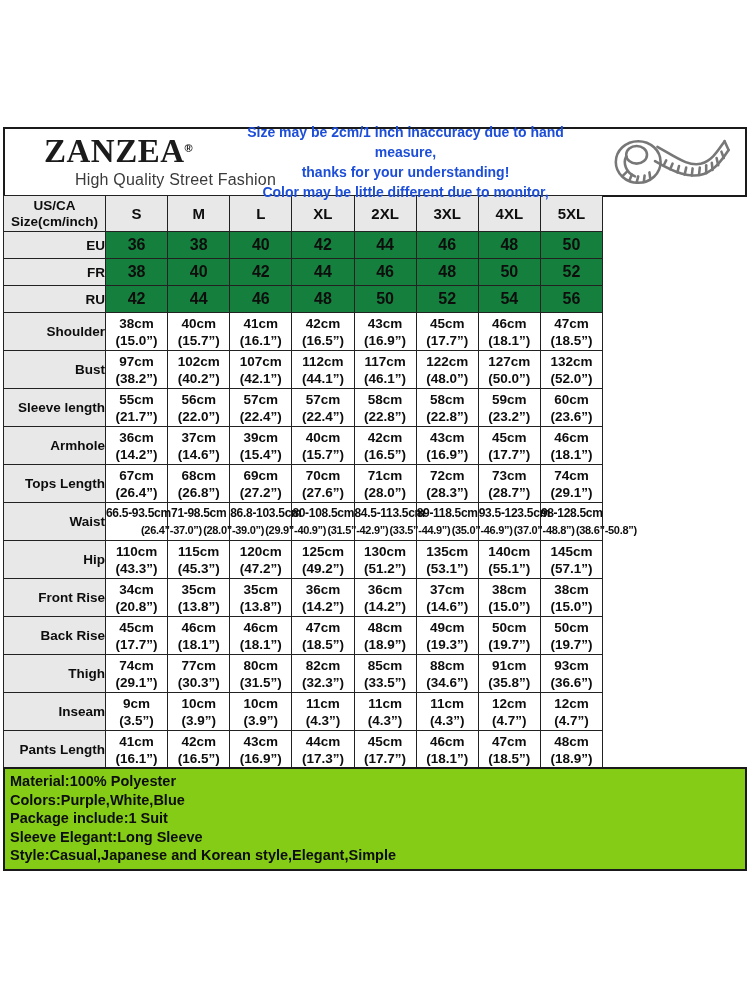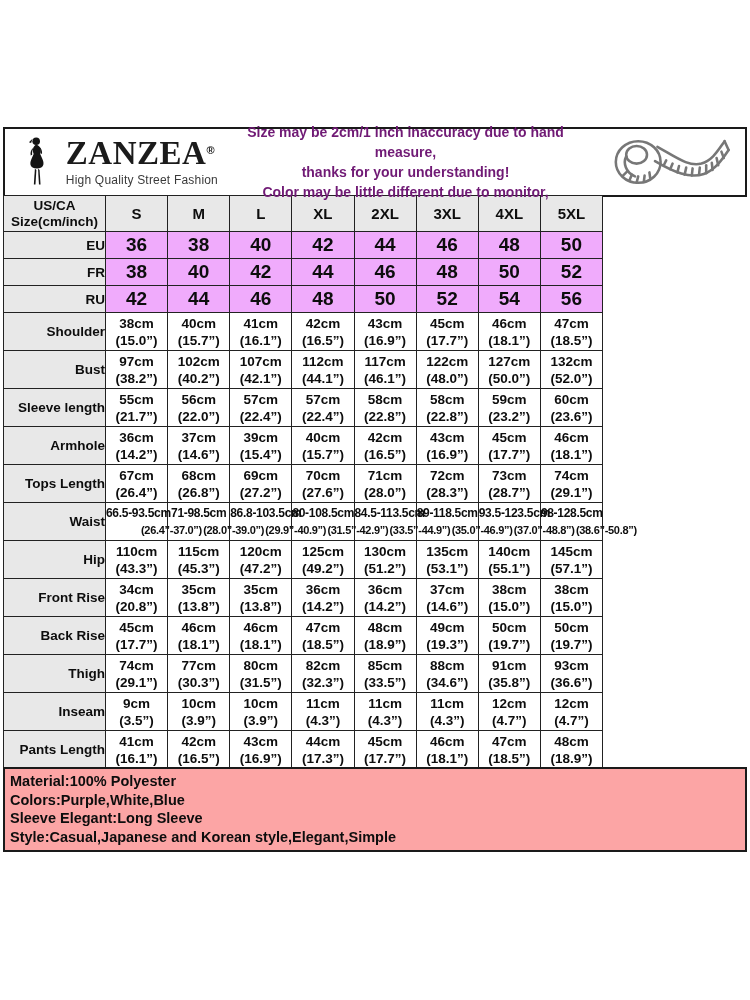--- a/index.html
+++ b/index.html
@@ -34,33 +34,34 @@
     font-family: "Liberation Serif", serif;
     font-weight: 700;
     font-size: 33px;
     letter-spacing: 0.5px;
     color: #1b1b1b;
     display: inline-block;
     transform: scaleY(1.05);
   }
   .reg { font-size: 11px; vertical-align: top; position: relative; top: -2px; font-weight: 700; }
   .tagline {
-    font-size: 12px;
+    font-size: 16px;
     color: #3a3a3a;
     letter-spacing: 0.2px;
     margin-top: 0px;
     white-space: nowrap;
+    margin-left: 31px;
   }
   .disclaimer {
     flex: 1;
     text-align: center;
     font-weight: 700;
     font-size: 14px;
     line-height: 20px;
-    color: #701a75;
+    color: #1d4ed8;
   }
   .tape-wrap { width: 152px; display: flex; justify-content: center; align-items: center; }
 
   
   table.size-table {
     width: 600px;
     margin-top: -2px;
     border-collapse: collapse;
     table-layout: fixed;
   }
@@ -72,37 +73,37 @@
     padding: 0;
     font-weight: 700;
     color: #0d0d0d;
   }
   .size-table thead th {
     background: #e8e8e8;
     height: 36px;
     font-size: 15px;
   }
   .size-table th.corner { font-size: 13.5px; line-height: 16px; }
-  tr.conv td { background: #f0abfc; height: 27px; font-size: 19px; }
+  tr.conv td { background: #15803d; height: 27px; font-size: 16px; }
   tr.meas td { background: #ffffff; height: 38px; font-size: 13.5px; line-height: 17px; }
   .size-table td.label, tr.meas td.label {
     background: #e8e8e8;
     font-size: 13.5px;
     text-align: right;
   }
   tr.meas.small td:not(.label) { font-size: 12px; letter-spacing: -0.3px; }
   tr.meas.small td:not(.label) .inch { font-size: 11px; padding-left: 35px; }
   tr.meas .cm, tr.meas .inch { white-space: nowrap; }
 
   
   .footer-box {
     border: 2px solid #1a1a1a;
     margin-top: -2px;
     padding: 3px 5px 4px 5px;
-    background: #fca5a5;
+    background: #84cc16;
   }
   .footer-box .detail-line {
     font-weight: 700;
     font-size: 14.5px;
     line-height: 18.6px;
     color: #0d0d0d;
     white-space: nowrap;
   }
 </style>
 </head>
@@ -647,17 +648,18 @@
             <div class="cm">48cm</div>
             <div class="inch">(18.9”)</div>
           </td>
         </tr>
       </tbody>
   </table>
 
   <div class="footer-box">
     <div class="detail-line">Material:100% Polyester</div>
     <div class="detail-line">Colors:Purple,White,Blue</div>
+    <div class="detail-line">Package include:1 Suit</div>
     <div class="detail-line">Sleeve Elegant:Long Sleeve</div>
     <div class="detail-line">Style:Casual,Japanese and Korean style,Elegant,Simple</div>
   </div>
 
 </div>
 
 </body></html>

